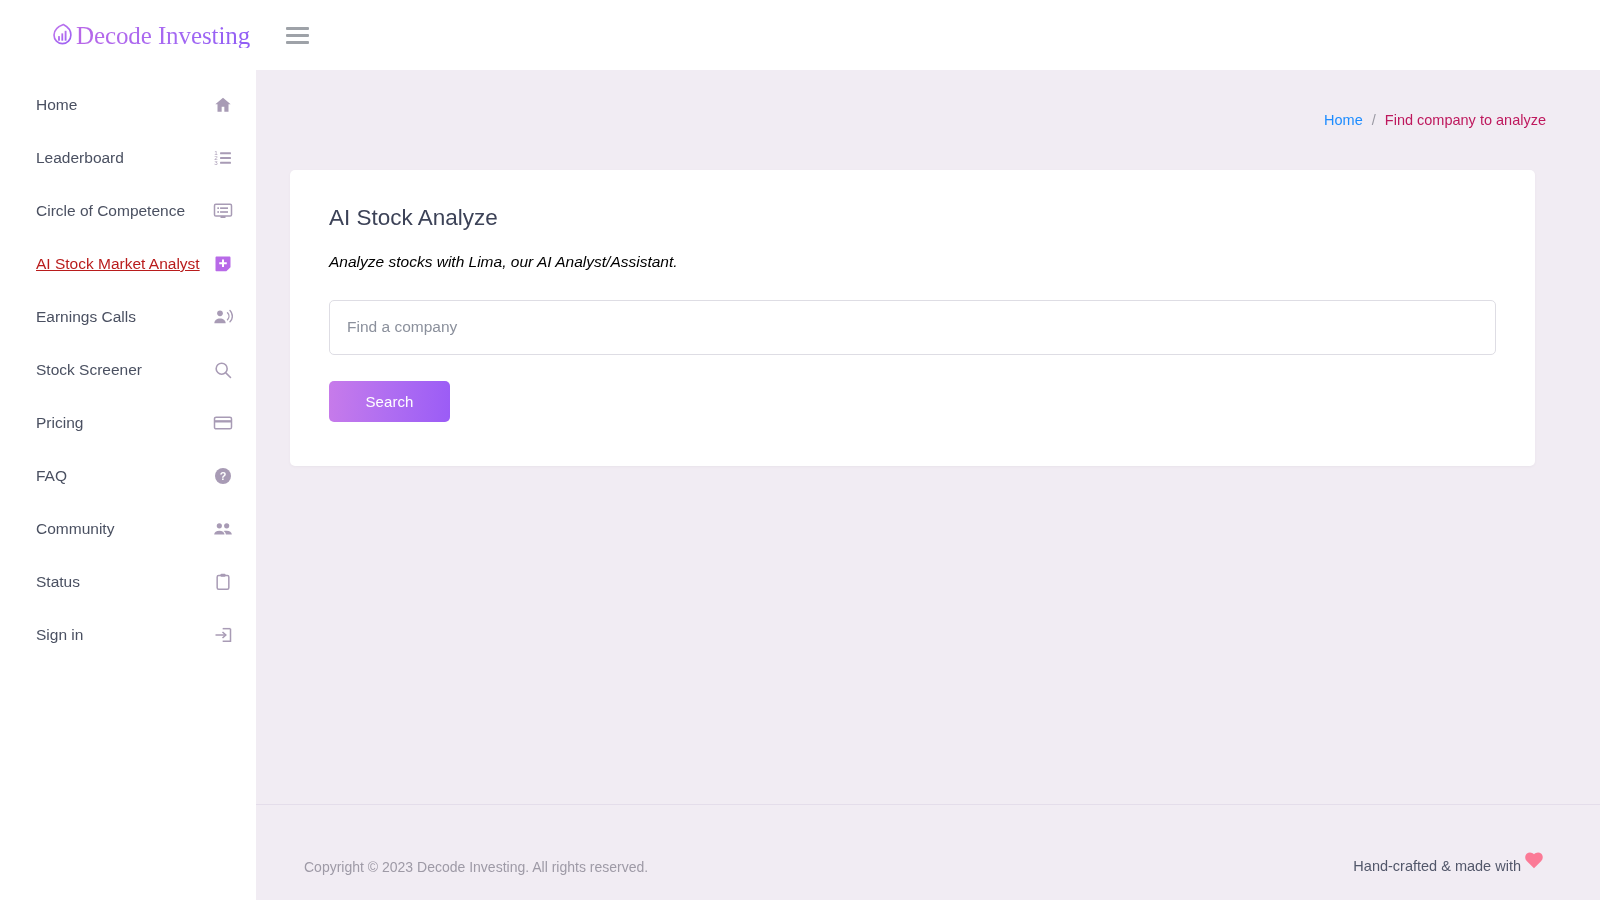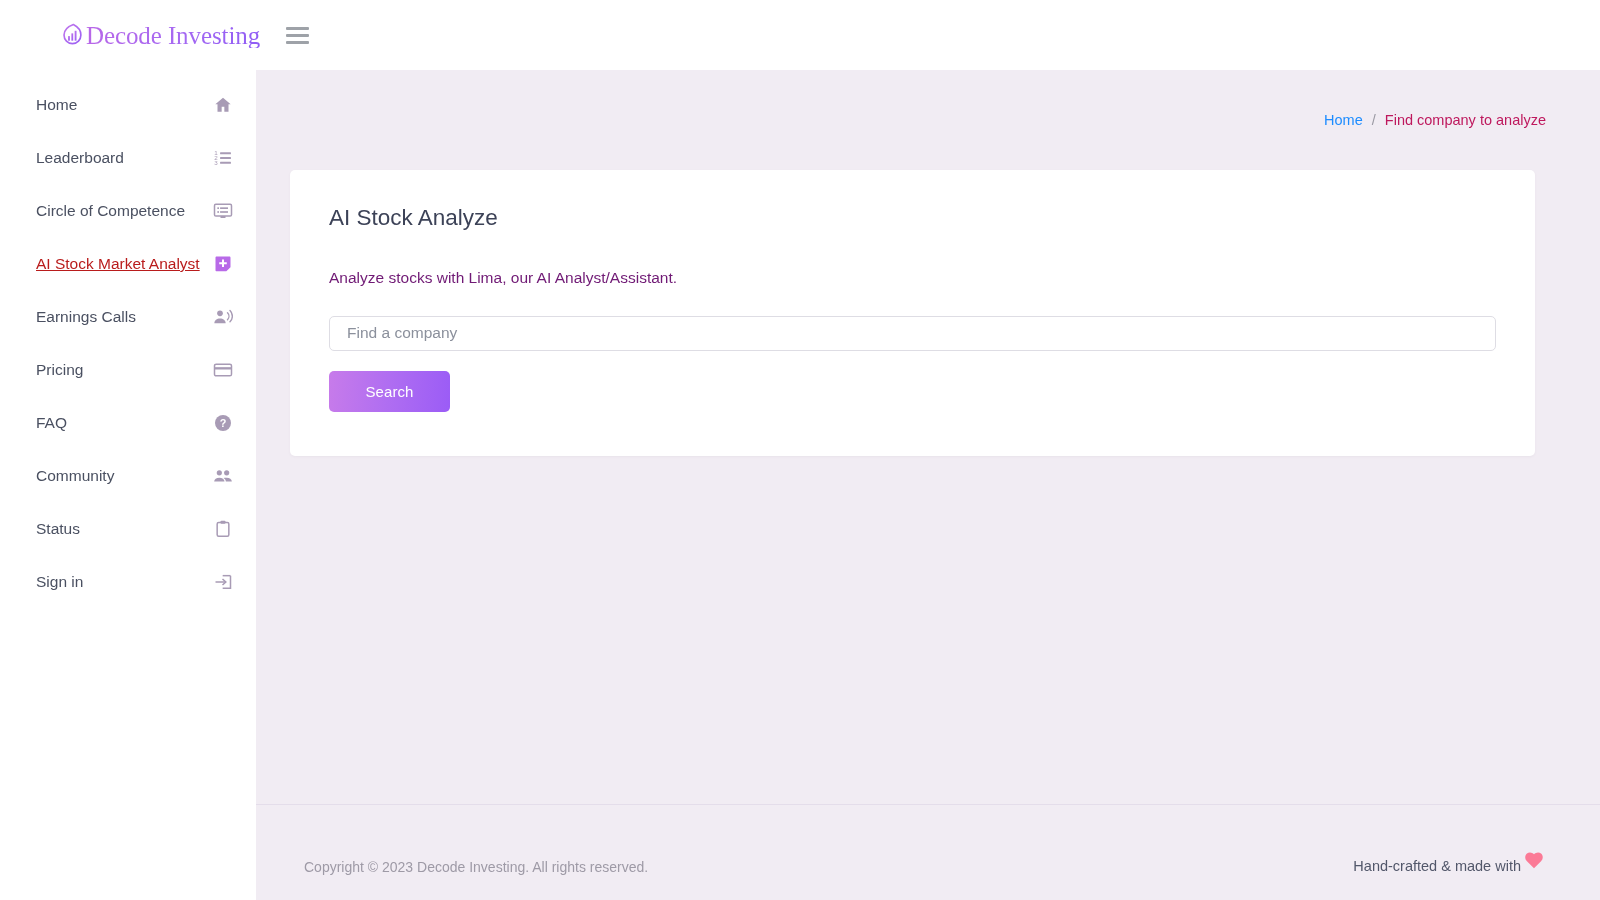--- a/index.html
+++ b/index.html
@@ -33,21 +33,20 @@
     background: #ffffff;
     position: relative;
     z-index: 3;
   }
 
   .brand {
     height: 70px;
     display: flex;
     align-items: center;
     padding-left: 52px;
-    margin-left: 10px;
   }
 
   .brand-link {
     display: flex;
     align-items: center;
     gap: 2px;
     text-decoration: none;
   }
 
   .brand-mark {
@@ -185,45 +184,46 @@
   }
 
   .card-title {
     font-size: 22.5px;
     font-weight: 400;
     color: #3c4257;
     line-height: 1.2;
   }
 
   .card-sub {
-    margin-top: 36px;
+    margin-top: 20px;
     font-size: 15.5px;
-    color: #701a75;
+    color: #000000;
     line-height: 1.4;
+    font-style: italic;
   }
 
   .search-field {
     display: block;
     width: 100%;
-    height: 35px;
+    height: 55px;
     margin-top: 27px;
     border: 1px solid #dedde4;
     border-radius: 5px;
     background: #ffffff;
     font-family: "Liberation Sans", sans-serif;
     font-size: 15.5px;
     color: #3c4257;
     padding: 0 17px;
     outline: none;
   }
 
   .search-field::placeholder { color: #8b909c; }
 
   .search-btn {
-    margin-top: 20px;
+    margin-top: 26px;
     width: 121px;
     height: 41px;
     border: 0;
     border-radius: 5px;
     background: linear-gradient(95deg, #c77bea 0%, #b06ef1 48%, #9b5cf6 100%);
     color: #ffffff;
     font-family: "Liberation Sans", sans-serif;
     font-size: 15px;
     cursor: pointer;
     letter-spacing: 0.1px;
@@ -335,20 +335,27 @@
       <a class="nav-item">
         <span class="nav-label">Earnings Calls</span>
         <svg class="nav-ico" viewBox="0 0 24 24" aria-hidden="true">
           <circle cx="8.4" cy="7.6" r="3.4" fill="currentColor"></circle>
           <path d="M1.6 19.6c0-3.8 3.1-5.8 6.8-5.8s6.8 2 6.8 5.8z" fill="currentColor"></path>
           <path d="M17.4 6.8a6 6 0 0 1 0 8.4" fill="none" stroke="currentColor" stroke-width="1.7" stroke-linecap="round"></path>
           <path d="M20.4 4.2a9.6 9.6 0 0 1 0 13.6" fill="none" stroke="currentColor" stroke-width="1.7" stroke-linecap="round"></path>
         </svg>
       </a>
 
+      <a class="nav-item">
+        <span class="nav-label">Stock Screener</span>
+        <svg class="nav-ico" viewBox="0 0 24 24" aria-hidden="true">
+          <circle cx="10.4" cy="10.4" r="6.6" fill="none" stroke="currentColor" stroke-width="1.9"></circle>
+          <line x1="15.4" y1="15.4" x2="21" y2="21" stroke="currentColor" stroke-width="1.9" stroke-linecap="round"></line>
+        </svg>
+      </a>
 
       <a class="nav-item">
         <span class="nav-label">Pricing</span>
         <svg class="nav-ico" viewBox="0 0 24 24" aria-hidden="true">
           <rect x="1.8" y="5" width="20.4" height="14" rx="2" fill="none" stroke="currentColor" stroke-width="1.8"></rect>
           <rect x="1.8" y="8.6" width="20.4" height="2.8" fill="currentColor"></rect>
         </svg>
       </a>
 
       <a class="nav-item">

